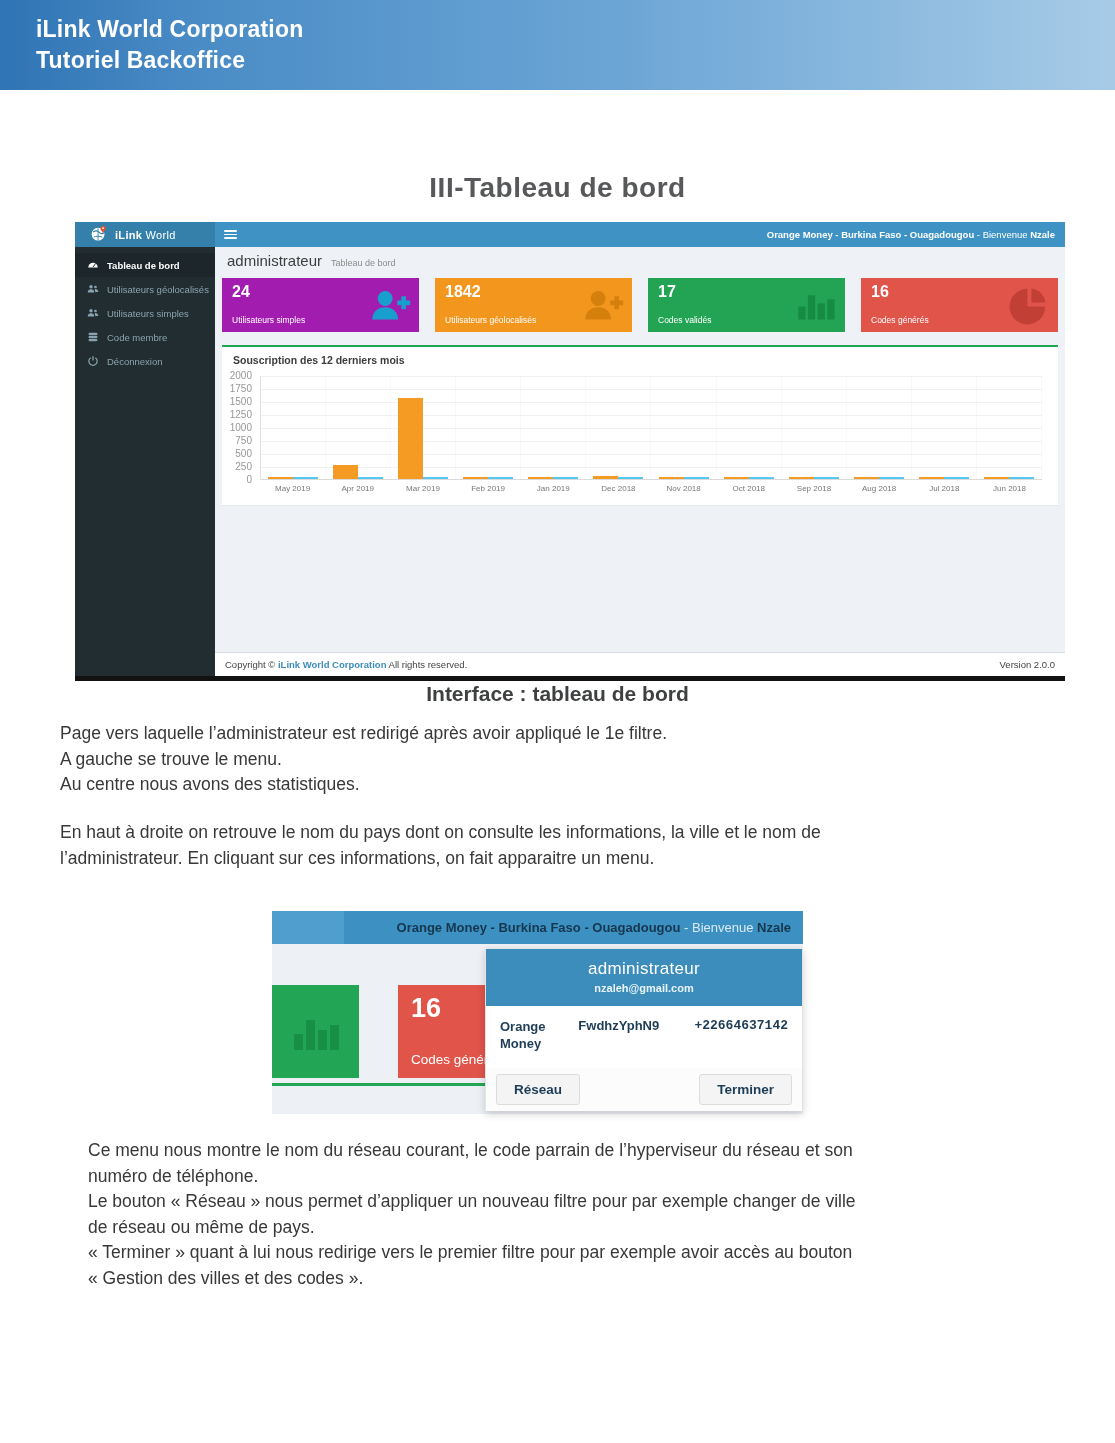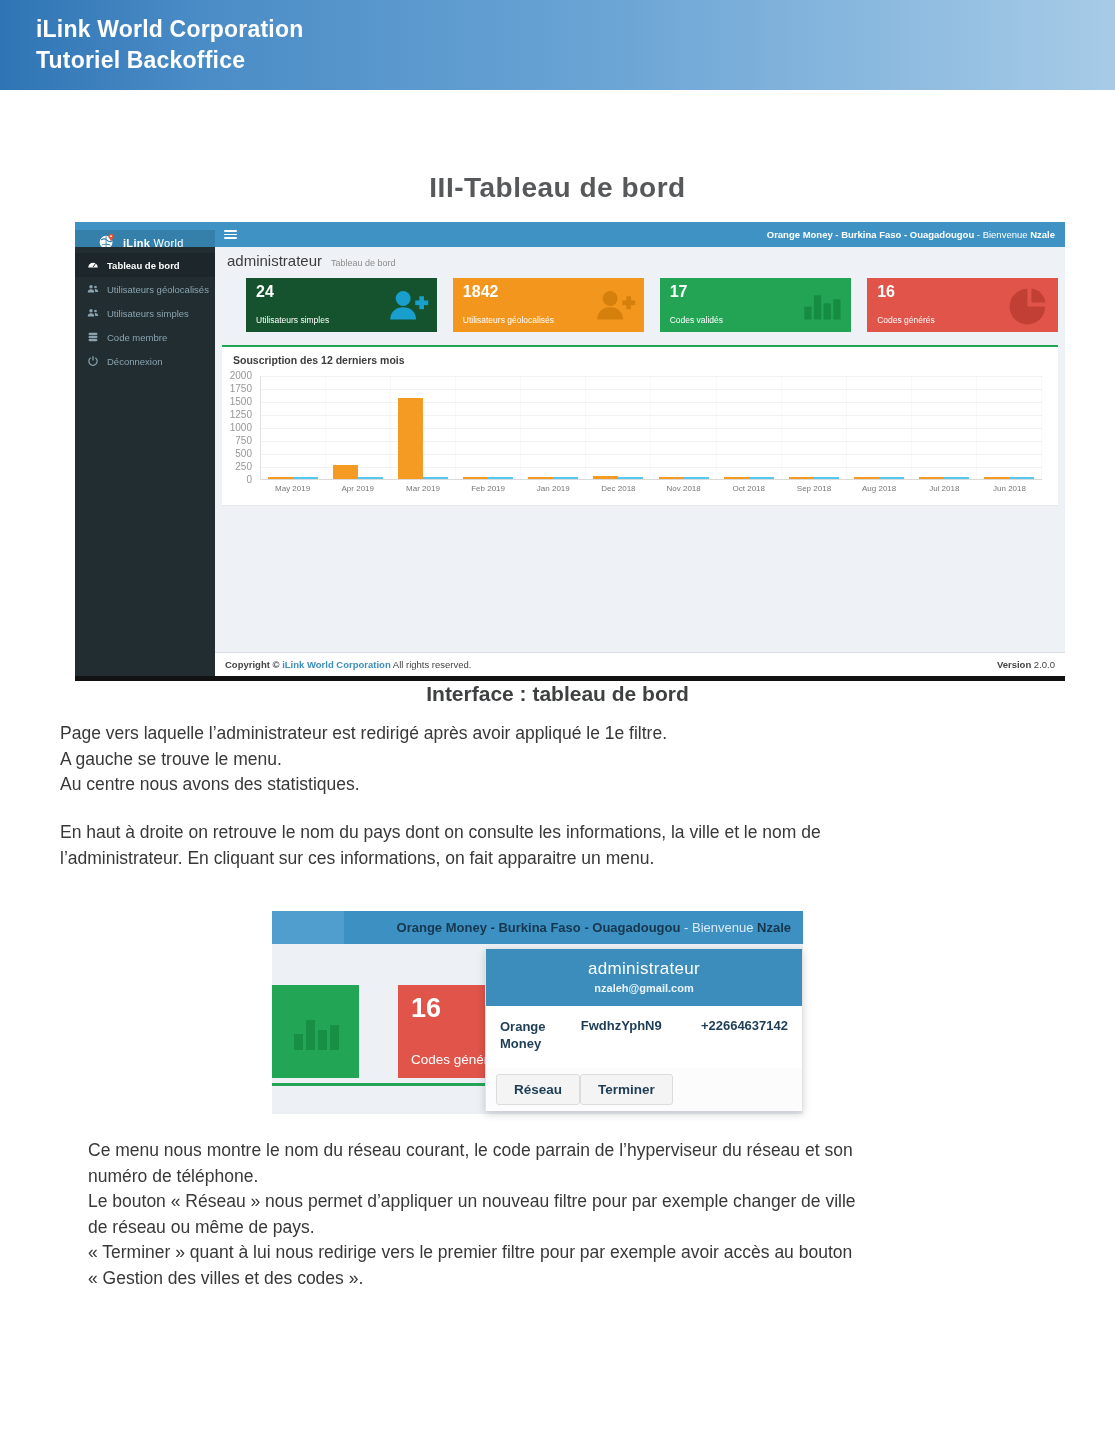--- a/index.html
+++ b/index.html
@@ -13,22 +13,22 @@
     color:#fff; padding:14px 0 0 36px; }
   .doc-header .l1 { font-size:23px; font-weight:600; letter-spacing:.2px; line-height:31px; }
   .doc-header .l2 { font-size:23px; font-weight:700; letter-spacing:.2px; line-height:31px; }
 
   .section-title { position:absolute; left:0; top:172px; width:1115px; text-align:center;
     font-size:28px; font-weight:bold; color:#57585a; letter-spacing:.5px; }
 
   
   .shot1 { position:absolute; left:75px; top:222px; width:990px; height:459px; background:#eef1f6; font-size:10px; }
   .shot1 .topbar { position:absolute; left:0; top:0; width:990px; height:25px; background:#3e93c4; }
-  .shot1 .logo { position:absolute; left:0; top:8px; width:140px; height:25px; background:#3480ab;
-    color:#fff; display:flex; align-items:center; gap:7px; padding-left:24px; }
+  .shot1 .logo { position:absolute; left:0; top:0; width:140px; height:25px; background:#3480ab;
+    color:#fff; display:flex; align-items:center; gap:7px; padding-left:16px; }
   .shot1 .logo .brand { font-size:11px; letter-spacing:.3px; }
   .shot1 .logo .brand b { font-weight:bold; }
   .hamburger { position:absolute; left:149px; top:8px; width:13px; height:9px; display:flex; flex-direction:column; justify-content:space-between; cursor:pointer; }
   .hamburger span { display:block; height:1.6px; background:#fff; border-radius:1px; }
   .topbar-user { position:absolute; right:10px; top:0; height:25px; display:flex; align-items:center; font-size:9.5px; color:#fff; cursor:pointer; }
   .topbar-user .seg-b { font-weight:bold; }
   .topbar-user .seg-r { font-weight:normal; white-space:pre; }
 
   .sidebar { position:absolute; left:0; top:25px; width:140px; height:429px; background:#222d32; padding-top:6px; }
   .side-item { display:flex; align-items:center; gap:8px; height:24px; padding-left:12px; color:#8aa4af; font-size:9.5px; cursor:pointer; }
@@ -59,21 +59,21 @@
     background:repeating-linear-gradient(to bottom,#f2f2f2 0 1px,transparent 1px 13px);
     display:flex; }
   .bar-group { flex:1; display:flex; align-items:flex-end; justify-content:center; border-right:1px solid rgba(0,0,0,0.025); }
   .bar { width:25px; }
   .months { position:absolute; left:32px; top:108px; width:782px; display:flex; }
   .months span { flex:1; text-align:center; font-size:8px; color:#777; }
 
   .shot1-footer { position:absolute; left:140px; top:430px; width:850px; height:24px; background:#fff;
     border-top:1px solid #d8dce3; display:flex; align-items:center; justify-content:space-between; padding:0 10px; font-size:9.5px; color:#444; }
   .shot1-footer .link { color:#3c8dbc; font-weight:bold; cursor:pointer; }
-  .shot1-footer b { font-weight:bold; }
+  .shot1-footer b { font-weight:normal; }
   .shot1-edge { position:absolute; left:0; top:454px; width:990px; height:5px; background:#121212; }
 
   
   .caption { position:absolute; left:0; top:682px; width:1115px; text-align:center; font-size:21px; font-weight:bold; color:#3e4041; }
   .para { position:absolute; font-size:17.5px; line-height:25.5px; color:#383838; white-space:pre-line; }
   .para1 { left:60px; top:721px; width:1000px; }
   .para2 { left:60px; top:820px; width:1010px; }
   .para3 { left:88px; top:1138px; width:980px; }
 
   
@@ -91,22 +91,22 @@
   .mini-red .lbl { position:absolute; left:13px; bottom:11px; font-size:13.5px; }
   .green-line { position:absolute; left:0; top:172px; width:352px; height:3px; background:#23a556; z-index:1; }
   .popup { position:absolute; left:213px; top:37px; width:318px; height:163px; z-index:2;
     background:#fff; box-shadow:0 3px 8px rgba(0,0,0,0.18); border:1px solid #e3e3e3; }
   .popup .head { height:57px; background:#3c8dbc; color:#fff; text-align:center; padding-top:10px; }
   .popup .head .t { font-size:17px; letter-spacing:.3px; }
   .popup .head .e { font-size:11px; font-weight:bold; color:#eaf4fb; margin-top:3px; }
   .popup .body { height:62px; display:flex; padding:12px 14px 0 14px; gap:18px; font-size:13px; font-weight:bold; color:#1d3d56; }
   .popup .body .net { width:64px; line-height:17px; }
   .popup .body .code { width:104px; }
-  .popup .body .phone { flex:1; text-align:left; }
-  .popup .foot { height:43px; background:#fcfcfc; display:flex; align-items:center; padding:0 10px; }
+  .popup .body .phone { flex:1; text-align:left;font-family:Liberation Mono, monospace; }
+  .popup .foot { height:43px; background:#fcfcfc; display:flex; align-items:center; justify-content:space-between; padding:0 10px; }
   .btn { font-family:"Liberation Sans", sans-serif; font-size:13.5px; font-weight:bold; color:#1d3d56;
     background:#f4f4f4; border:1px solid #dcdcdc; border-radius:3px; padding:7px 17px; cursor:pointer; }
 
   
   .page-footer { position:absolute; left:0; top:1368px; width:1115px; height:75px;
     background:linear-gradient(90deg,#29719f,#2d7cb0); border:2px solid #161616;
     display:flex; align-items:center; justify-content:center; color:#f5fafd; font-size:19.5px; }
 </style>
 </head>
 <body>
@@ -200,21 +200,21 @@
         </div>
       </div>
 
     <div class="content-bg"></div>
     <div class="crumb">
       <span class="h">administrateur</span>
       <span class="s">Tableau de bord</span>
     </div>
 
     <div class="cards" id="cards-row">
-        <div class="card" style="background: #14532d; margin-left: 24px;">
+        <div class="card" style="background: #a21caf;">
           <div class="val">24</div>
           <div class="lbl">Utilisateurs simples</div>
           <span class="cic" style="color: rgb(24, 159, 206);"><svg viewBox="0 0 26 24">
               <circle cx="10" cy="8" r="4.6" fill="currentColor"></circle>
               <path d="M2 21c0-4.8 3.6-7.6 8-7.6s8 2.8 8 7.6z" fill="currentColor"></path>
               <rect x="17.5" y="9.2" width="8" height="2.9" fill="currentColor"></rect>
               <rect x="20" y="6.6" width="2.9" height="8" fill="currentColor"></rect>
             </svg></span>
         </div>
         <div class="card" style="background: rgb(243, 150, 30);">

